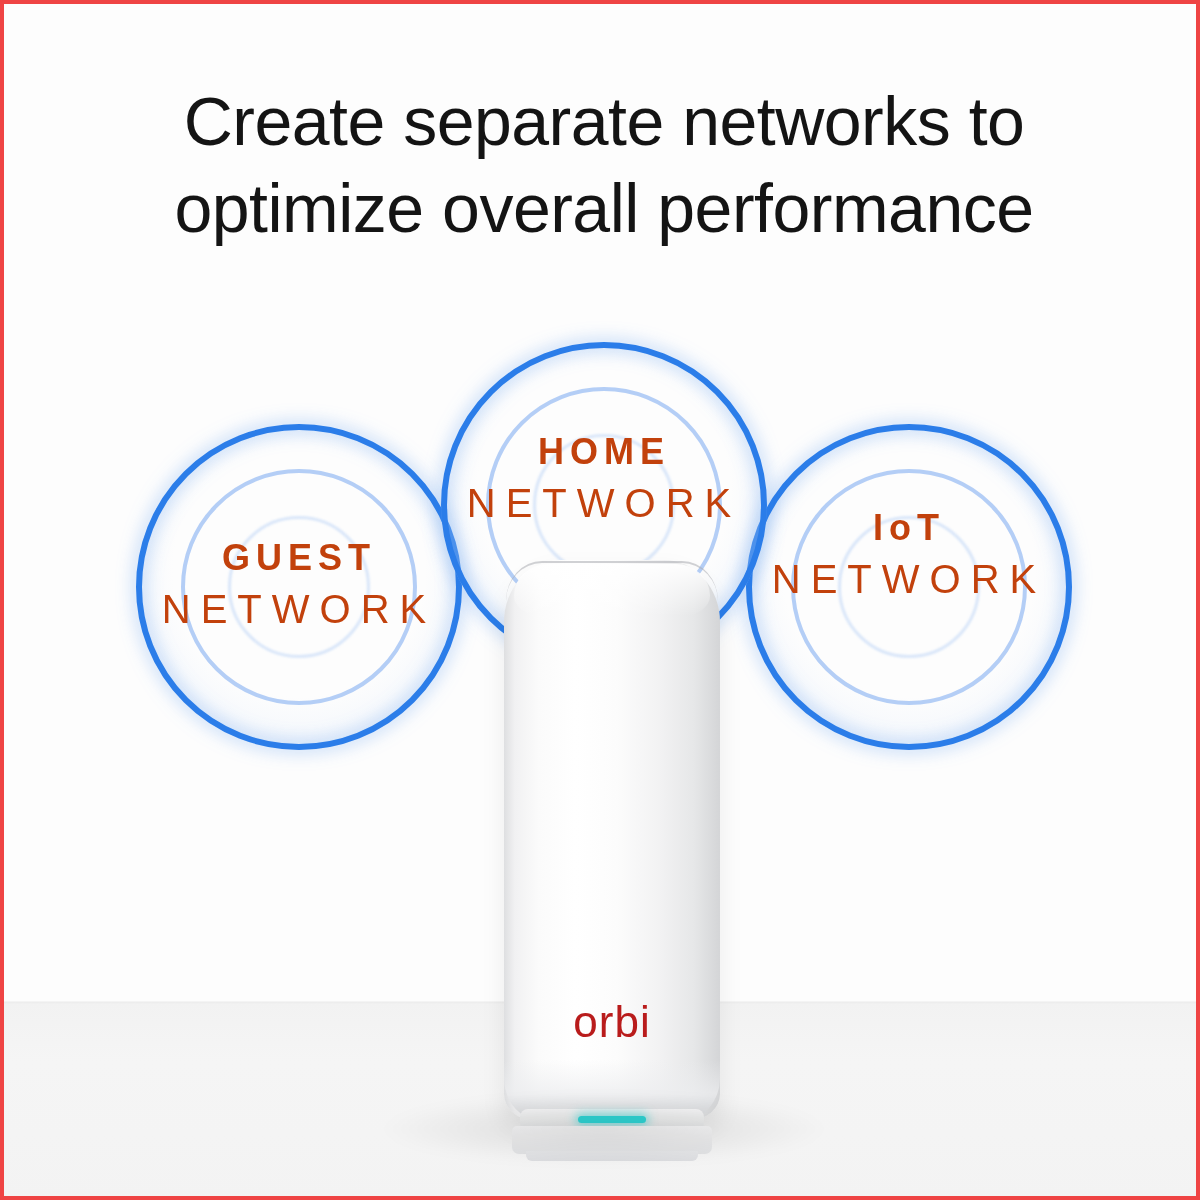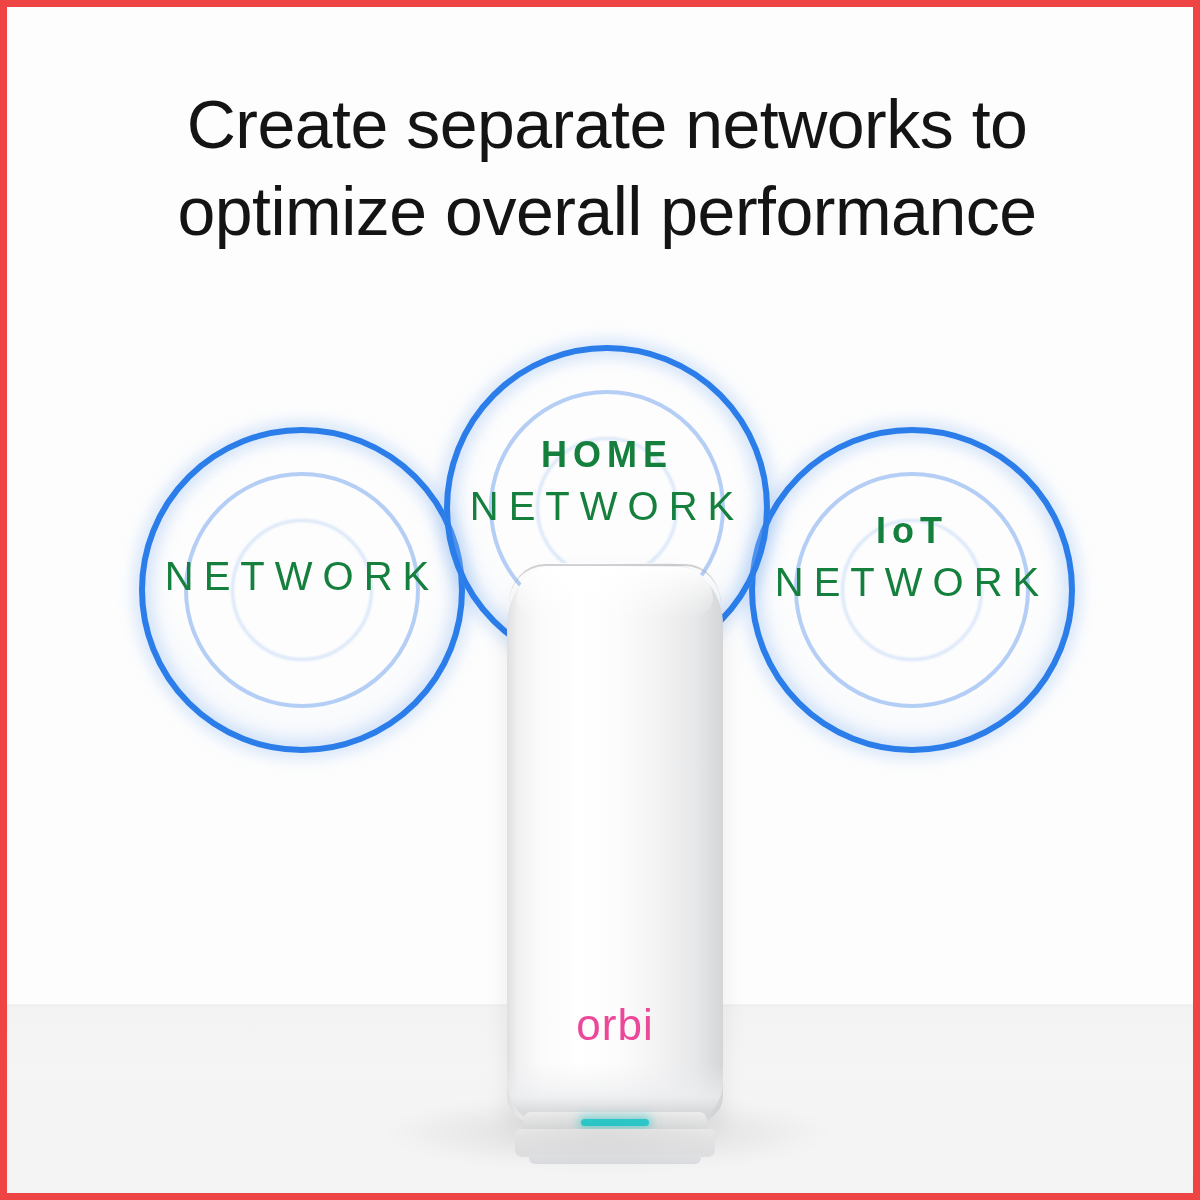--- a/index.html
+++ b/index.html
@@ -11,21 +11,21 @@
     font-family: "Liberation Sans", sans-serif;
   }
 
   #stage {
     position: relative;
     width: 1200px;
     height: 1200px;
     background: #ffffff;
     overflow: hidden;
     box-sizing: border-box;
-    border: 7px solid #ef4444;
+    border: 4px solid #ef4444;
   }
 
   
   .wall {
     position: absolute;
     left: 0; top: 0;
     width: 1200px; height: 1000px;
     background: #fdfdfd;
   }
   .floor {
@@ -88,21 +88,21 @@
         rgba(255,255,255,0) 52%,
         rgba(222,234,250,0.40) 78%,
         rgba(232,241,252,0.20) 92%,
         rgba(255,255,255,0) 100%);
   }
 
   .label {
     position: absolute;
     width: 420px;
     text-align: center;
-    color: #15803d;
+    color: #c2410c;
   }
   .label .name {
     font-size: 36px;
     font-weight: 700;
     letter-spacing: 6px;
     line-height: 1;
   }
   .label .sub {
     margin-top: 13px;
     font-size: 40px;
@@ -183,21 +183,21 @@
     left: 22px; top: 591px;
     width: 172px; height: 10px;
     border-radius: 0 0 6px 6px;
     background: linear-gradient(180deg, #e7e8ea, #dcdde0);
   }
   .r-logo {
     position: absolute;
     left: 0; top: 440px;
     width: 216px;
     text-align: center;
-    color: #ec4899;
+    color: #b91c1c;
     font-size: 44px;
     font-weight: 300;
     letter-spacing: 1px;
     line-height: 1;
   }
 </style>
 </head>
 <body>
 
 <div id="stage">
@@ -209,20 +209,21 @@
   <div class="headline">Create separate networks to
 optimize overall performance</div>
 
   <div class="bubble" style="left:132px; top:420px; width:326px; height:326px;">
     <div class="ring fill" style="left:0; top:0; width:326px; height:326px;"></div>
     <div class="ring outer" style="left:0; top:0; width:326px; height:326px;"></div>
     <div class="ring mid" style="left:45px; top:45px; width:236px; height:236px;"></div>
     <div class="ring inner" style="left:92px; top:92px; width:142px; height:142px;"></div>
   </div>
   <div class="label" style="left:85px; top:536px;">
+    <div class="name">GUEST</div>
     <div class="sub">NETWORK</div>
   </div>
 
   <div class="bubble" style="left:742px; top:420px; width:326px; height:326px;">
     <div class="ring fill" style="left:0; top:0; width:326px; height:326px;"></div>
     <div class="ring outer" style="left:0; top:0; width:326px; height:326px;"></div>
     <div class="ring mid" style="left:45px; top:45px; width:236px; height:236px;"></div>
     <div class="ring inner" style="left:92px; top:92px; width:142px; height:142px;"></div>
   </div>
   <div class="label" style="left:695px; top:506px;">

